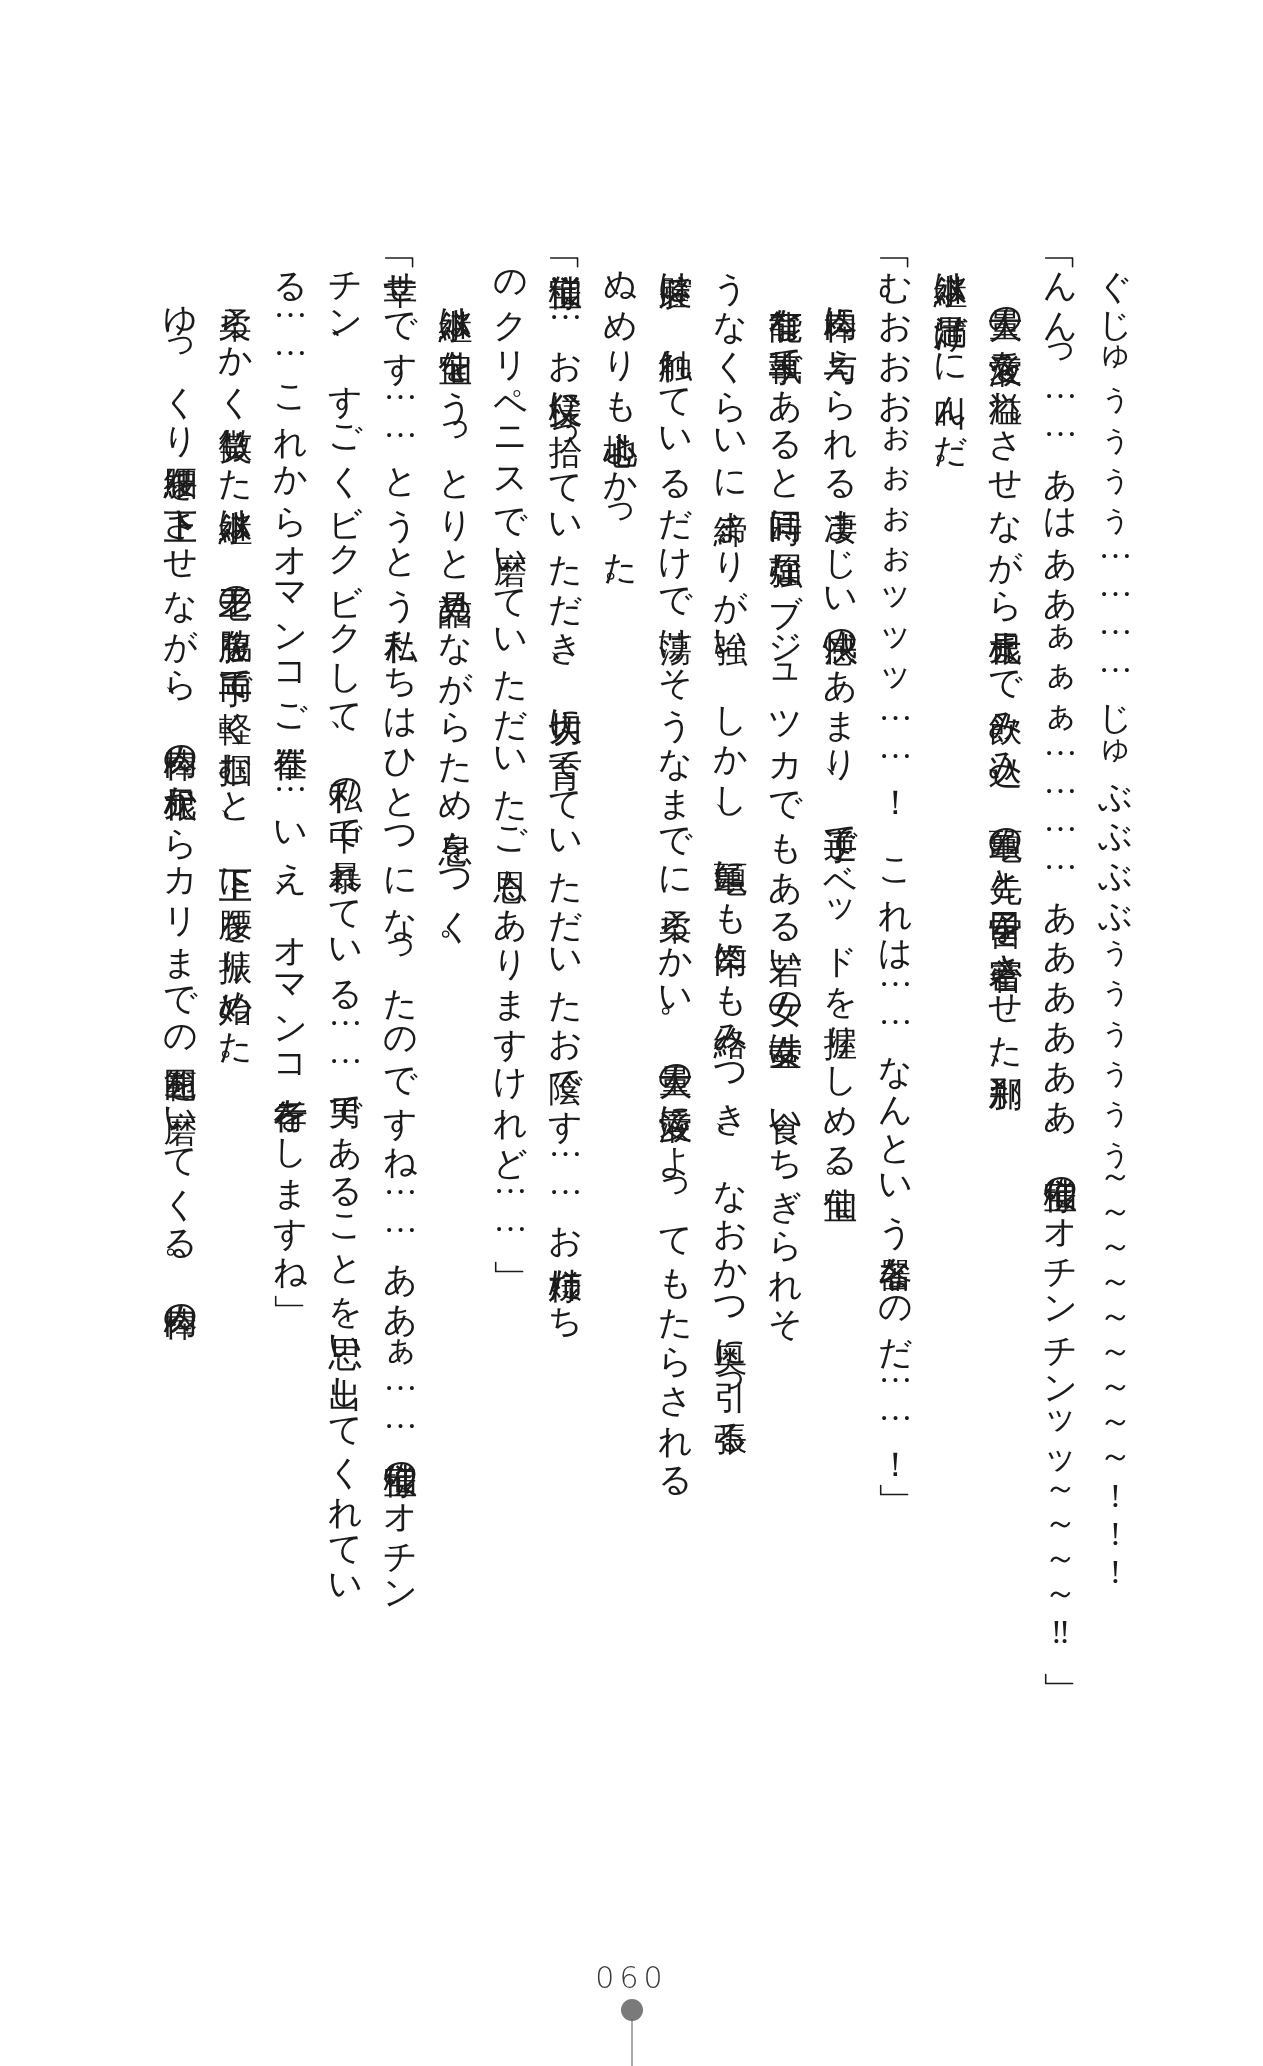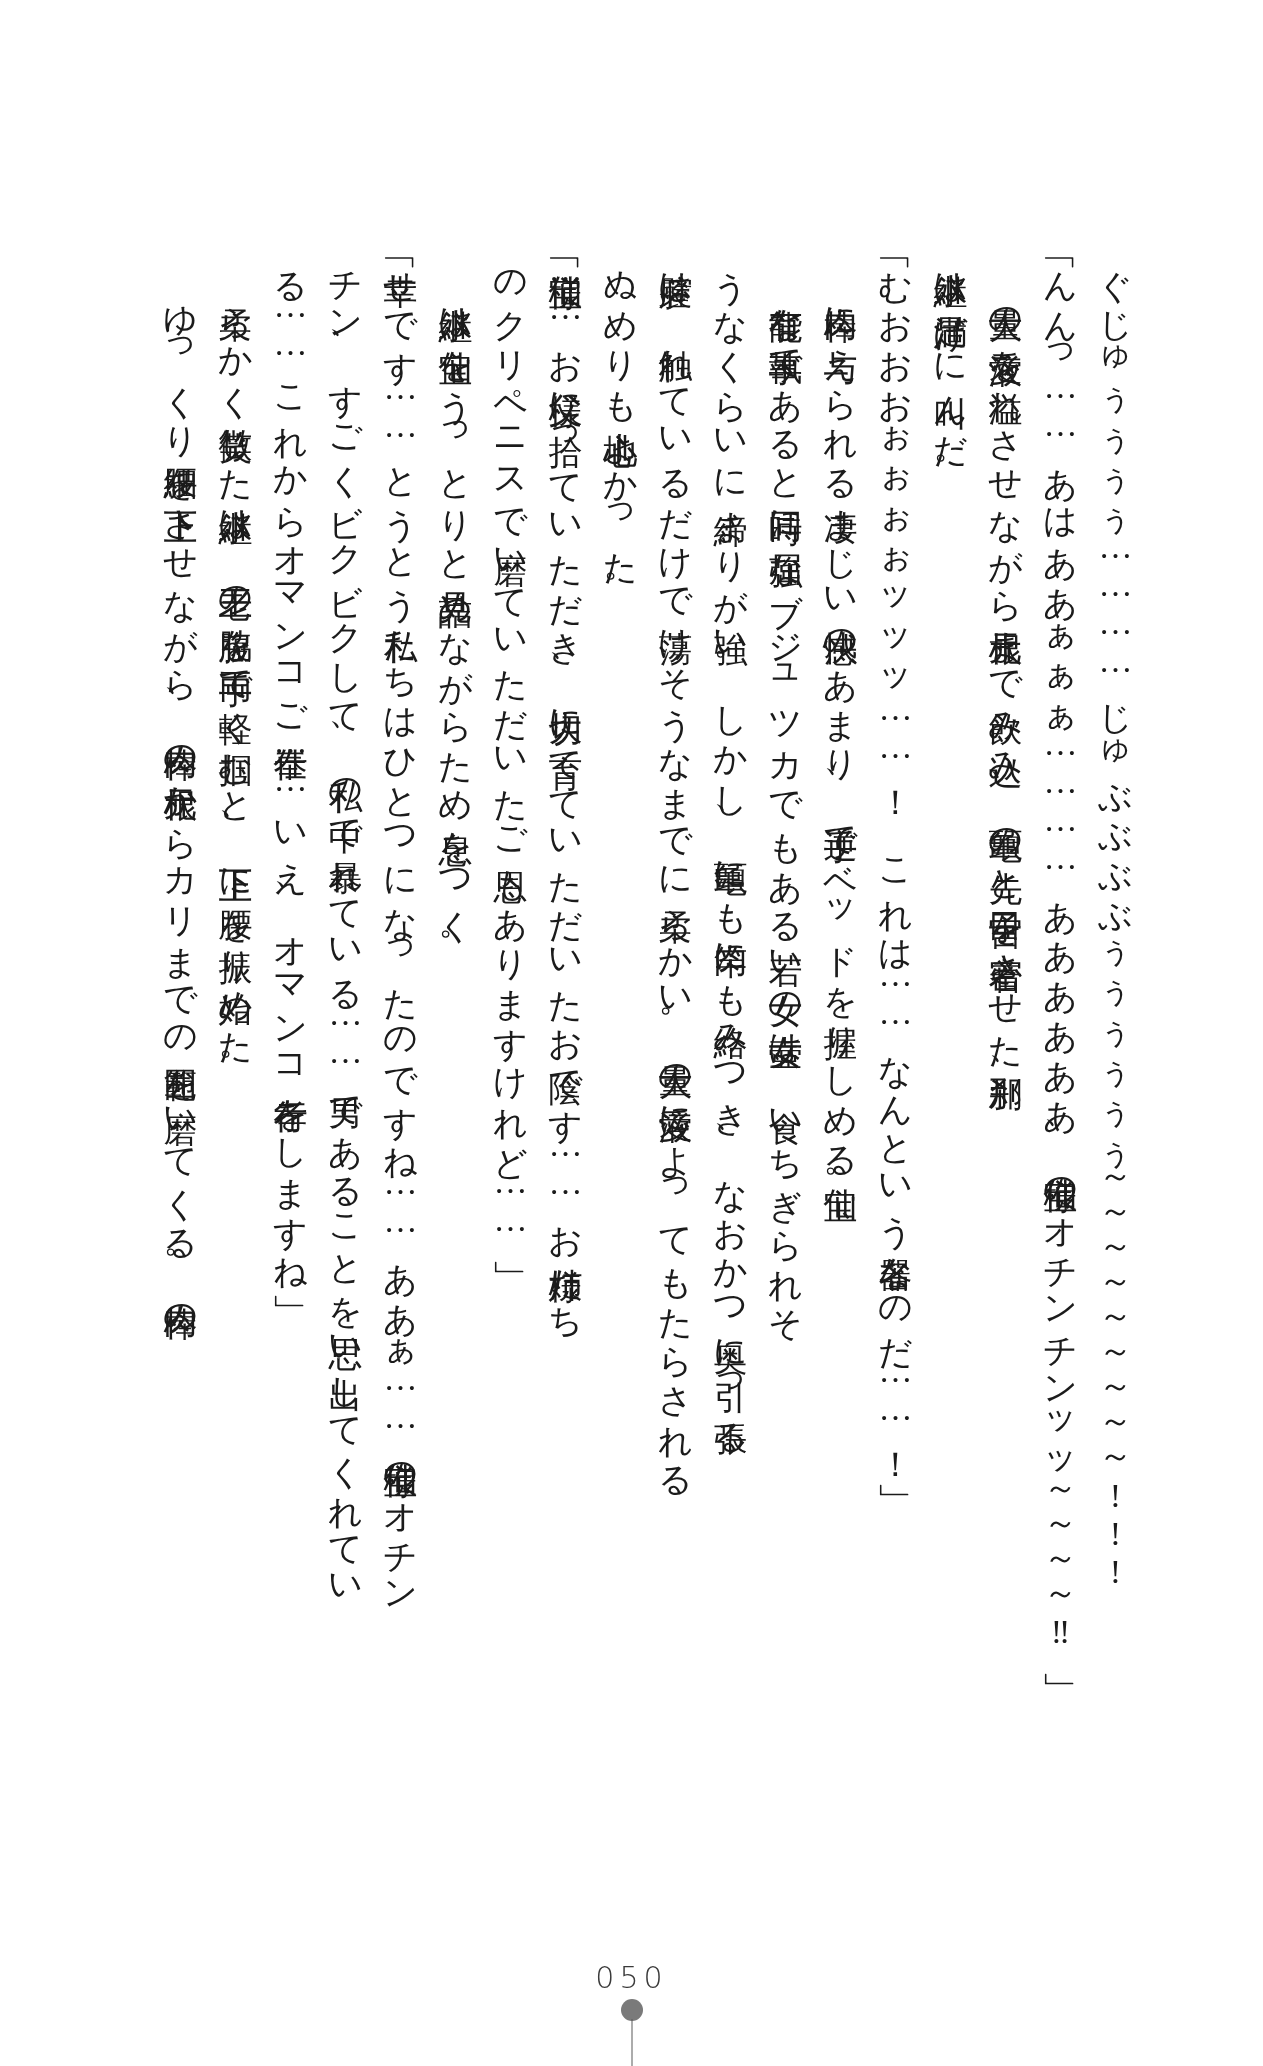--- a/index.html
+++ b/index.html
@@ -94,18 +94,18 @@
       <div class="tcol">のクリペニスで磨いていただいたご恩もありますけれど……」</div>
       <div class="tcol indent">氷継は宝仙をうっとりと見詰めながらため息をつく。</div>
       <div class="tcol">「幸せです……とうとう私たちはひとつになったのですね……ああぁ……宝仙様のオチン</div>
       <div class="tcol">チン、すごくビクビクして、私の中で暴れている……男であることを思い出してくれてい</div>
       <div class="tcol">る……これからオマンコご奉仕……いえ、オマンコ孝行をしますね」</div>
       <div class="tcol indent">柔らかく微笑した氷継は、老王の脇腹を両手で軽く掴むと、上下に腰を振り始めた。</div>
       <div class="tcol indent">ゆっくり細腰を上下させながら、肉棒の根元からカリまでの範囲を磨いてくる。肉棒の</div>
     </div>
 
   <footer class="page-footer">
-    <div class="page-number">050</div>
+    <div class="page-number">060</div>
     <div class="orn-dot"></div>
     <div class="orn-line"></div>
   </footer>
 
 </main>
 
 </body></html>

